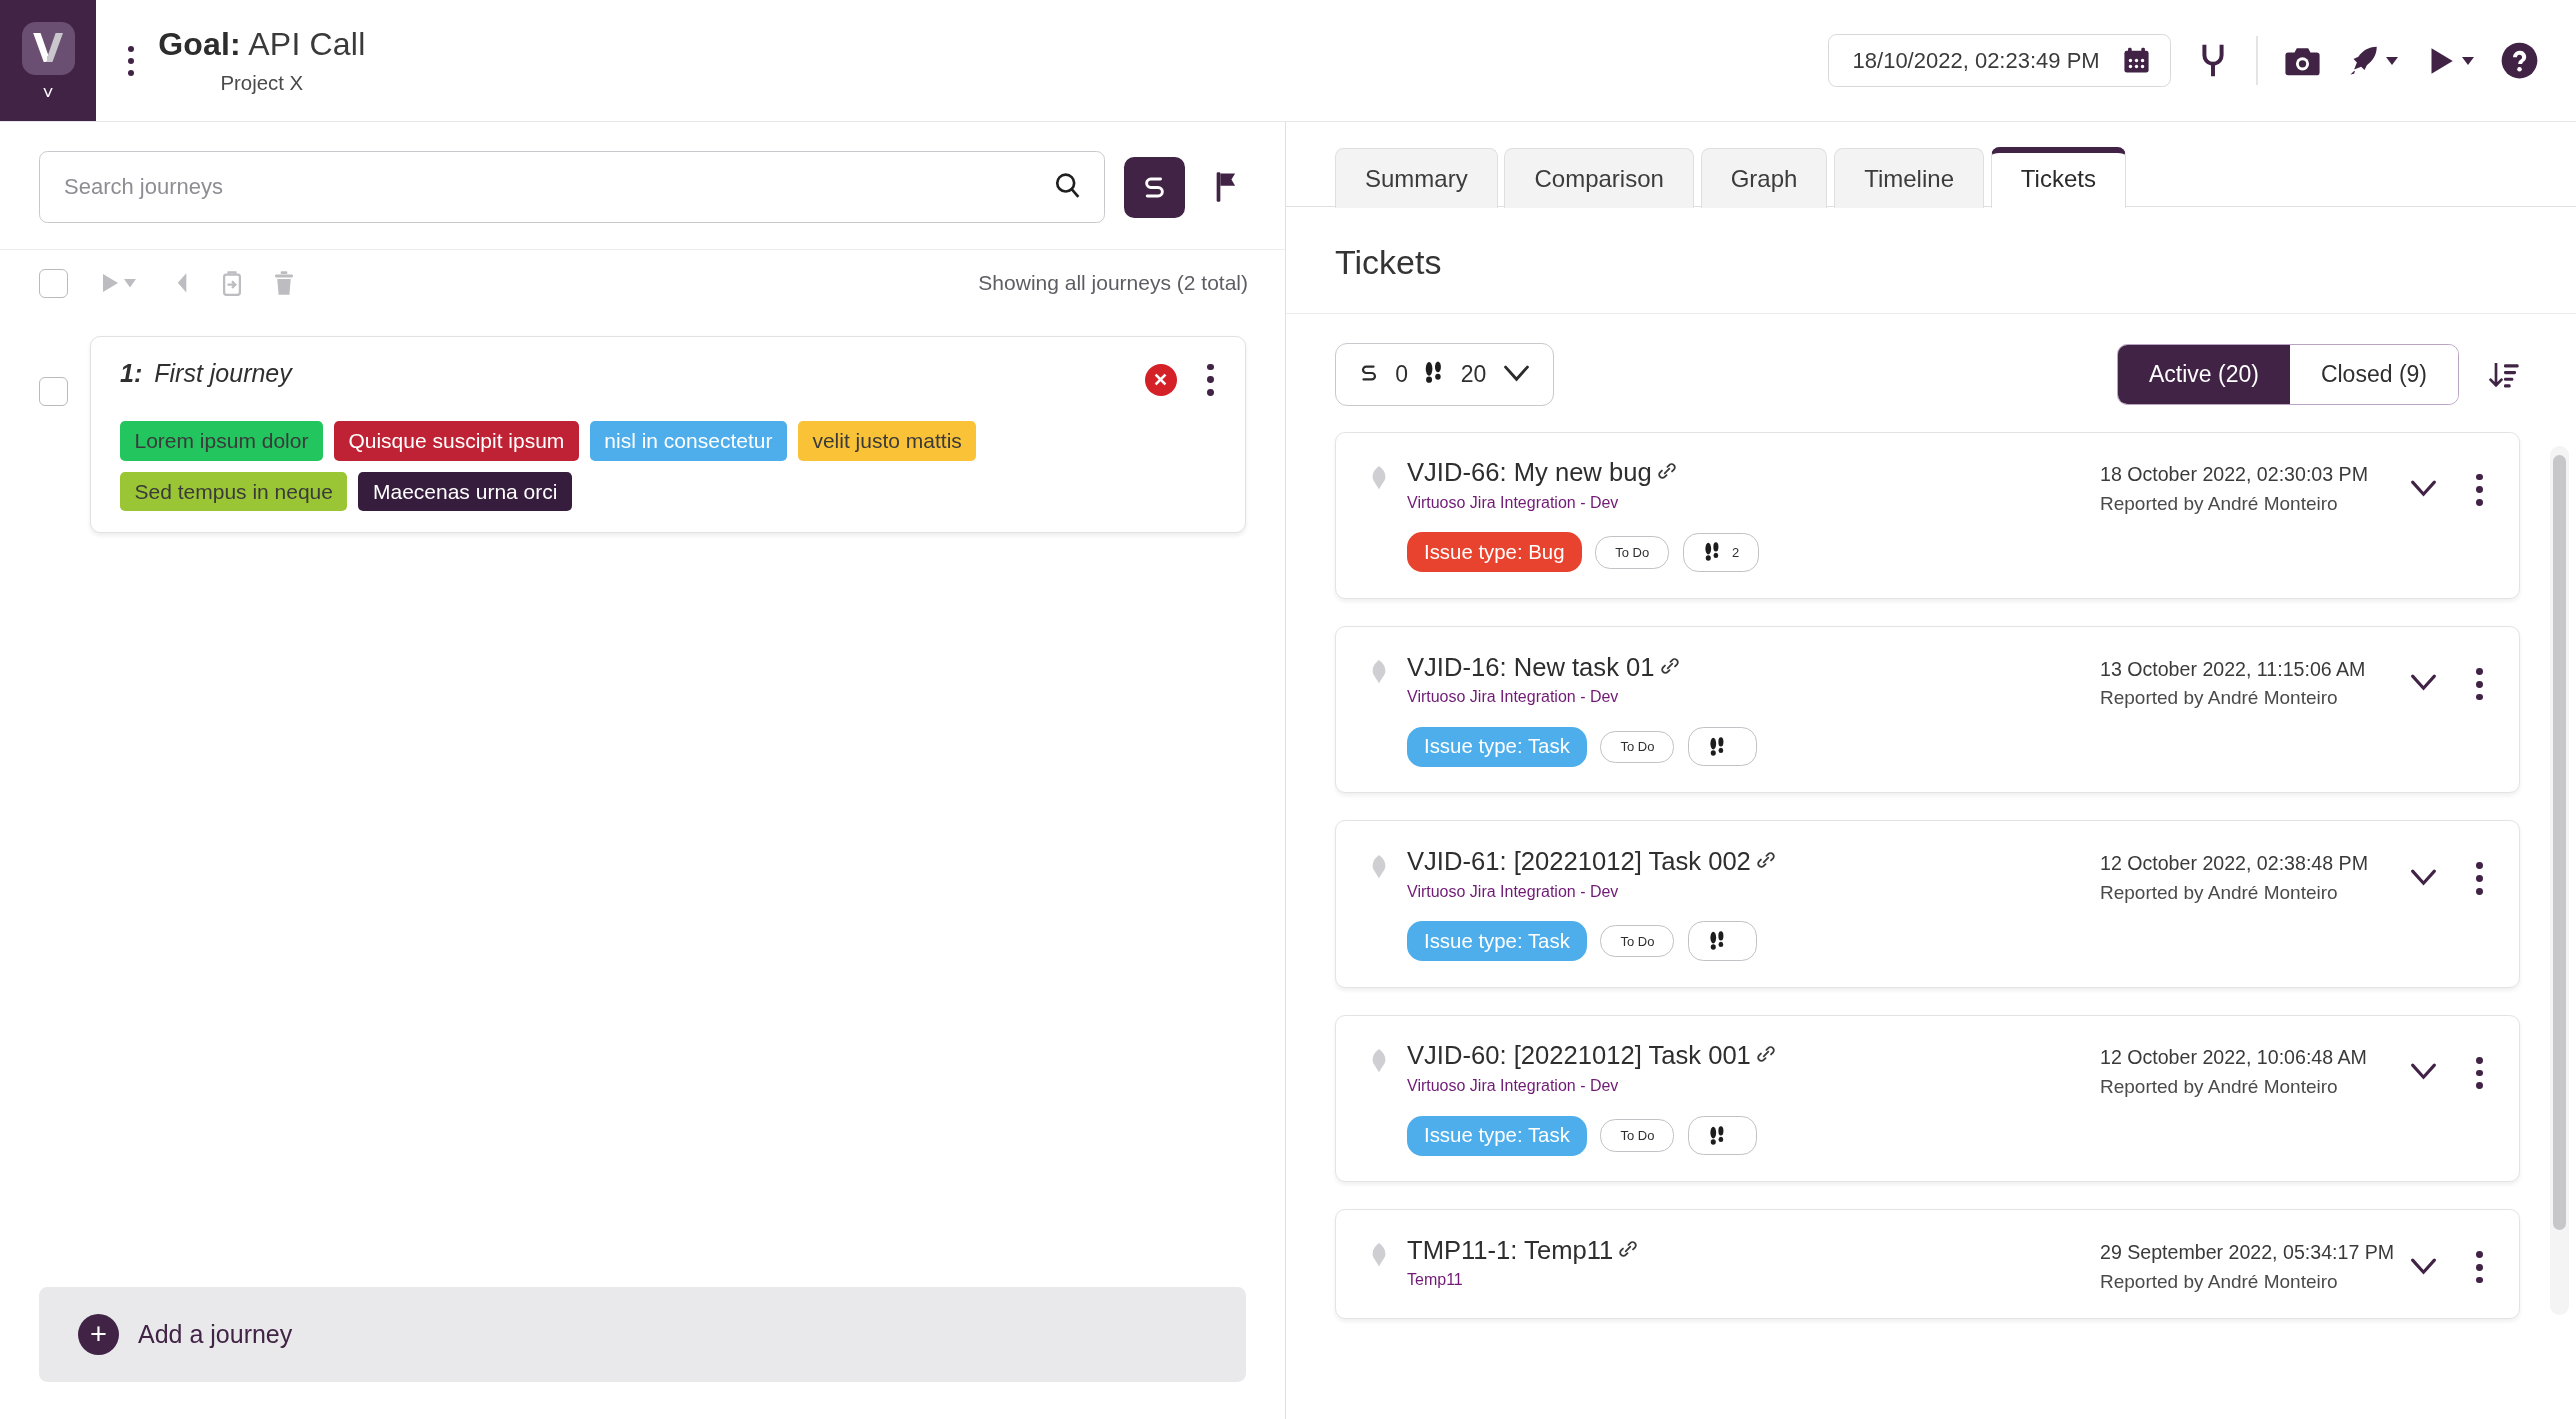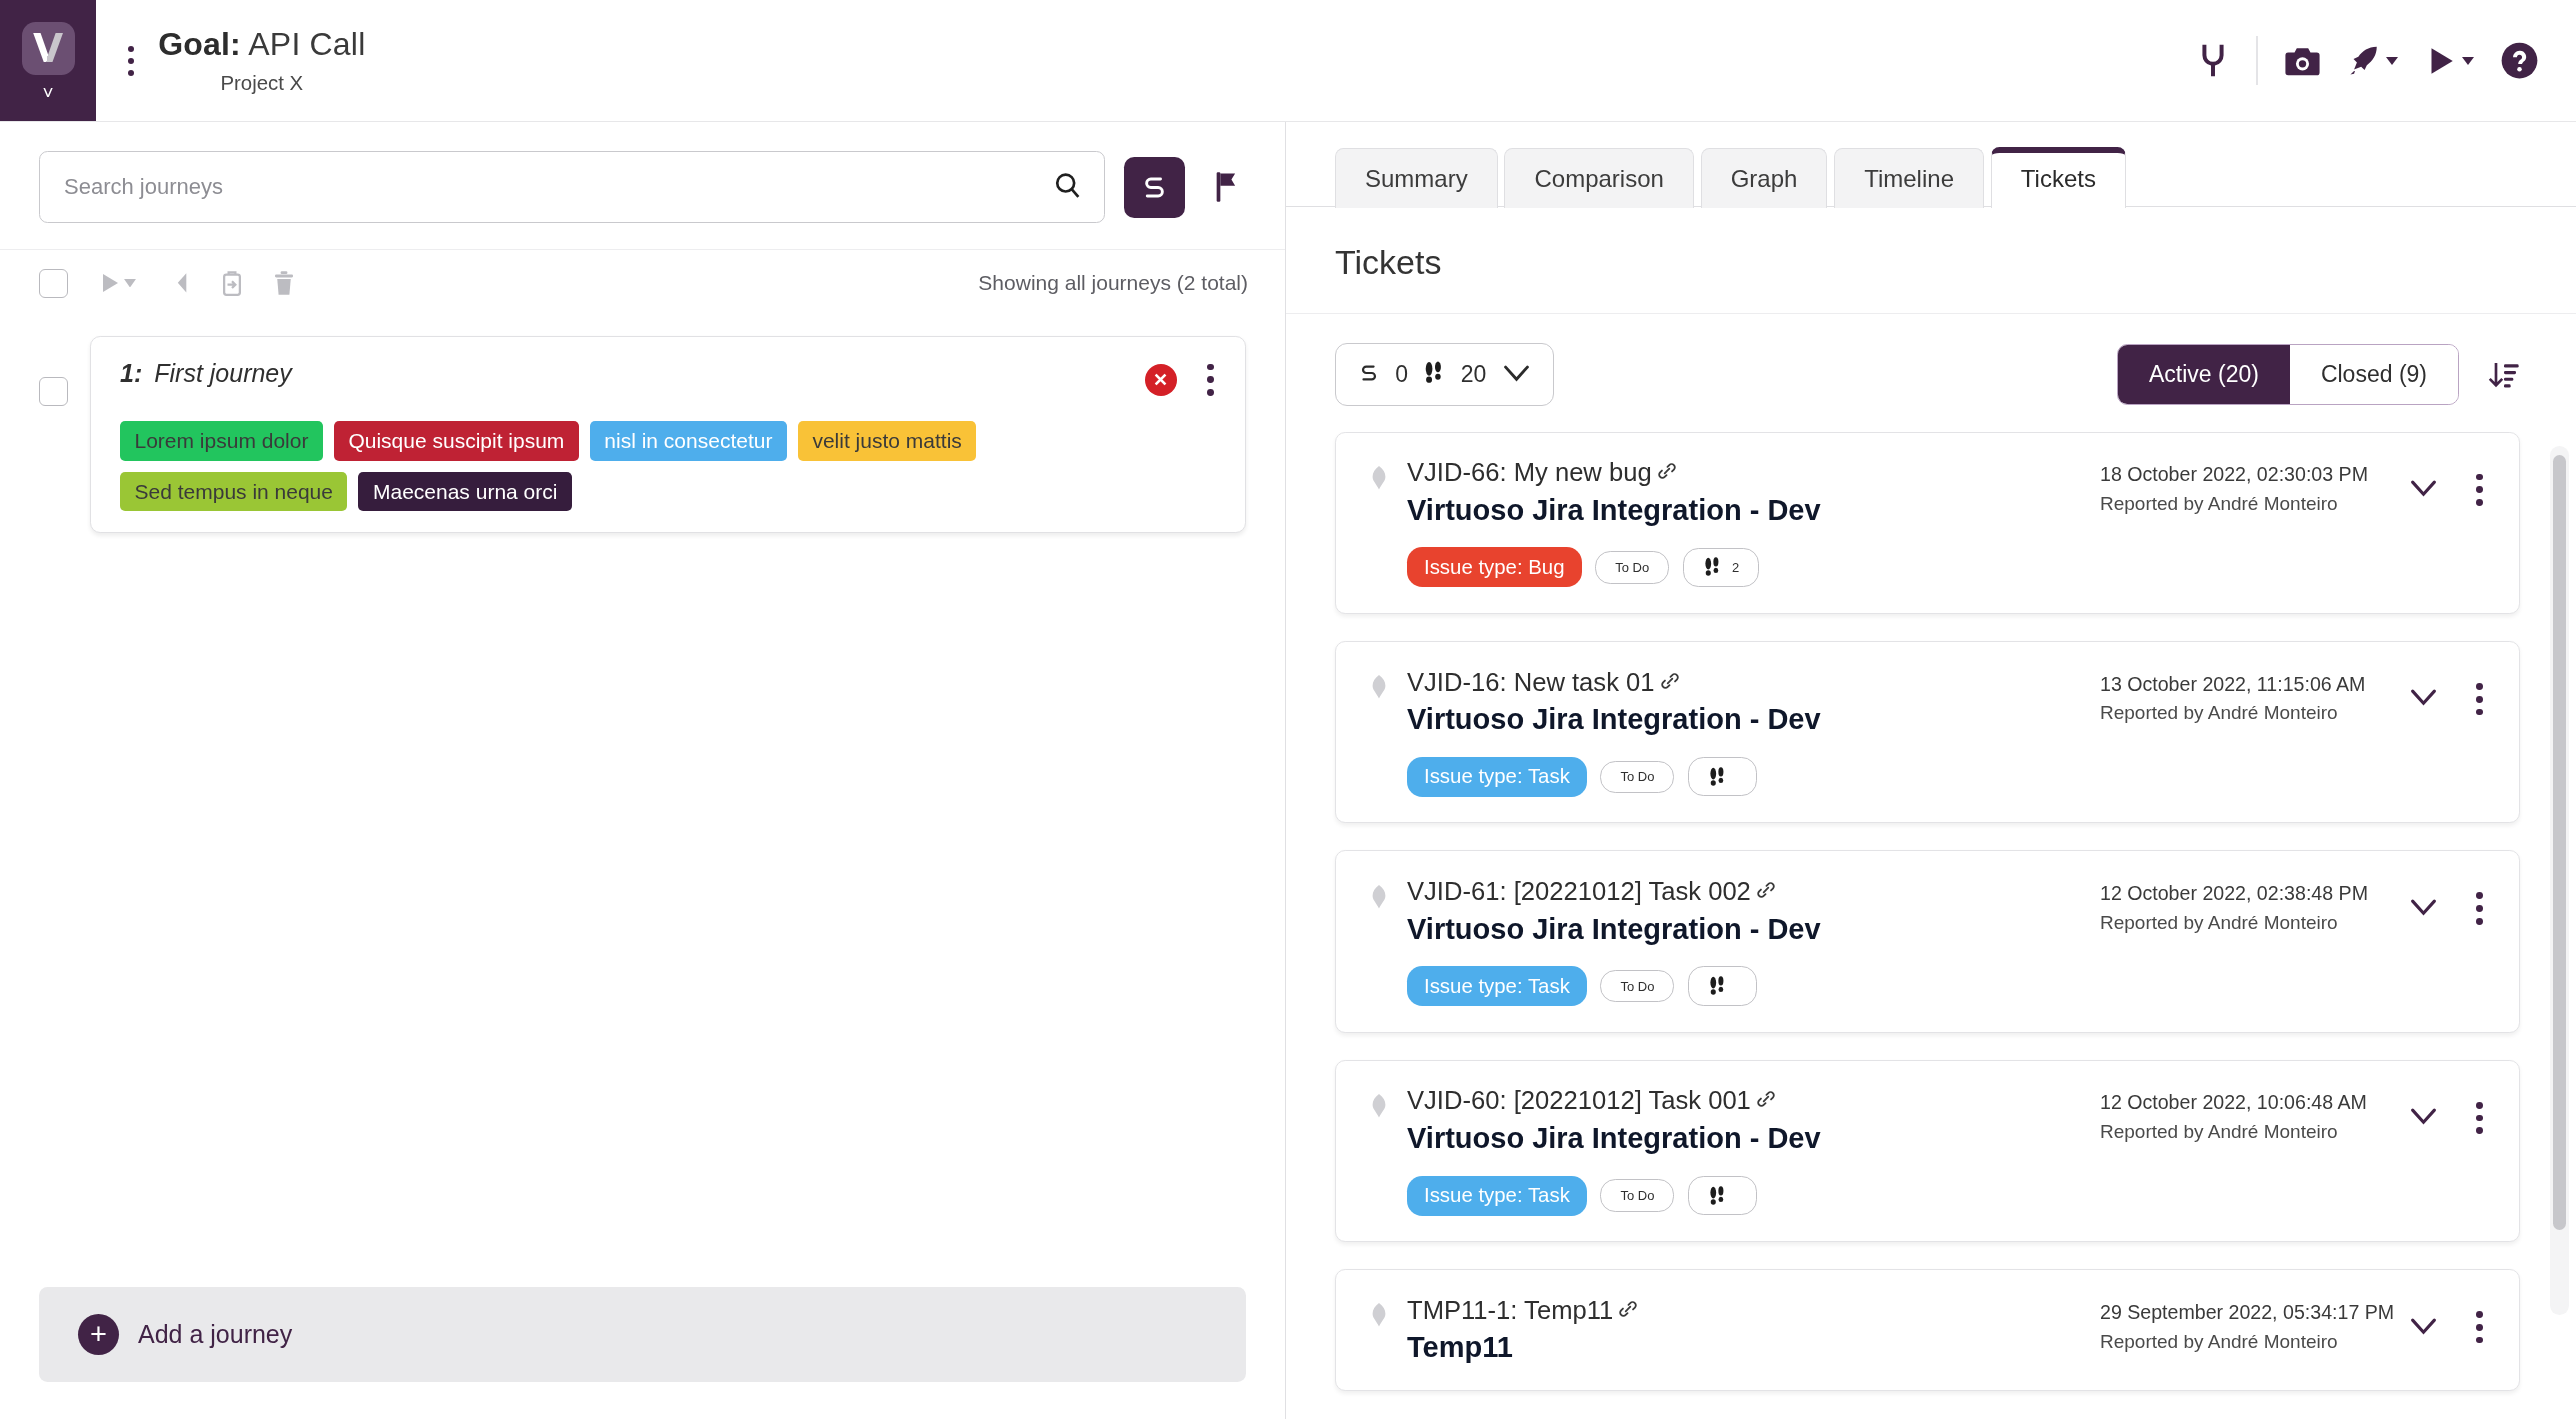--- a/index.html
+++ b/index.html
@@ -112,21 +112,21 @@
 
   .tickets { flex: 1; overflow: hidden; padding: 0 56px 0 49px; }
   .tcard { border: 1.7px solid #e3e3e6; border-radius: 10.2px; background: #fff;
            box-shadow: 0 2.6px 4.3px rgba(0,0,0,.06); padding: 25.6px 29px 25.6px 32px; margin-bottom: 27px;
            display: flex; align-items: flex-start; }
   .tleft { display: flex; gap: 17px; flex: 0 0 auto; width: 647px; }
   .jira-ic { flex: none; margin-top: 6.8px; }
   .tbody { display: flex; flex-direction: column; gap: 6.8px; }
   .tline1 { display: flex; align-items: center; gap: 4px; }
   .tkey { font-size: 25.6px; color: #2e2e2e; }
-  .tproj { font-size: 29px; color: #0f172a; font-weight: bold; }
+  .tproj { font-size: 16px; color: #701a75; }
   .tchips { display: flex; align-items: center; gap: 13.6px; margin-top: 13.6px; }
   .chip { border-radius: 15.3px; padding: 8.5px 17px; font-size: 20.4px; color: #fff; white-space: nowrap; }
   .chip-o { border: 1.7px solid #c2c2c6; border-radius: 15.3px; padding: 7.7px 19px; font-size: 13px; color: #2f2f2f;
             background: #fff; display: flex; align-items: center; gap: 10.2px; }
   .tmeta { flex: 1; display: flex; flex-direction: column; gap: 6.8px; padding-top: 5.1px; padding-left: 85px; }
   .tdate { font-size: 19.6px; color: #3a3a3a; }
   .trep { font-size: 19px; color: #4a4a4a; }
   .tactions { display: flex; align-items: center; gap: 32px; padding-top: 12px; margin-left: auto; }
   .chev-down { color: #412346; }
 
@@ -159,20 +159,36 @@
         <div class="goal-line">
           <b>Goal:</b>
           <span>API Call</span>
         </div>
         <div class="project-line">Project X</div>
       </div>
     </div>
 
     <div class="topbar-right">
 
+      <div class="datebox">
+        <span class="dtext">18/10/2022, 02:23:49 PM</span>
+        <span class="tb-icon">
+          <svg width="29" height="29" viewBox="0 0 24 24" fill="#412346">
+            <rect x="2" y="4" width="20" height="18" rx="2"></rect>
+            <rect x="5" y="1.5" width="3" height="4" rx="1.2"></rect>
+            <rect x="16" y="1.5" width="3" height="4" rx="1.2"></rect>
+            <circle cx="7" cy="12" r="1.4" fill="#fff"></circle>
+              <circle cx="12" cy="12" r="1.4" fill="#fff"></circle>
+            <circle cx="17" cy="12" r="1.4" fill="#fff"></circle>
+              <circle cx="7" cy="17" r="1.4" fill="#fff"></circle>
+            <circle cx="12" cy="17" r="1.4" fill="#fff"></circle>
+              <circle cx="17" cy="17" r="1.4" fill="#fff"></circle>
+          </svg>
+        </span>
+      </div>
 
       <span class="tb-icon">
         <svg width="34" height="37" viewBox="0 0 24 28" fill="#412346">
           <path d="M4 2h3v8a5 5 0 0 0 10 0V2h3v8a8 8 0 0 1-6.5 7.86V26h-3v-8.14A8 8 0 0 1 4 10z"></path>
         </svg>
       </span>
 
       <div class="tb-sep"></div>
 
       <span class="tb-icon">

